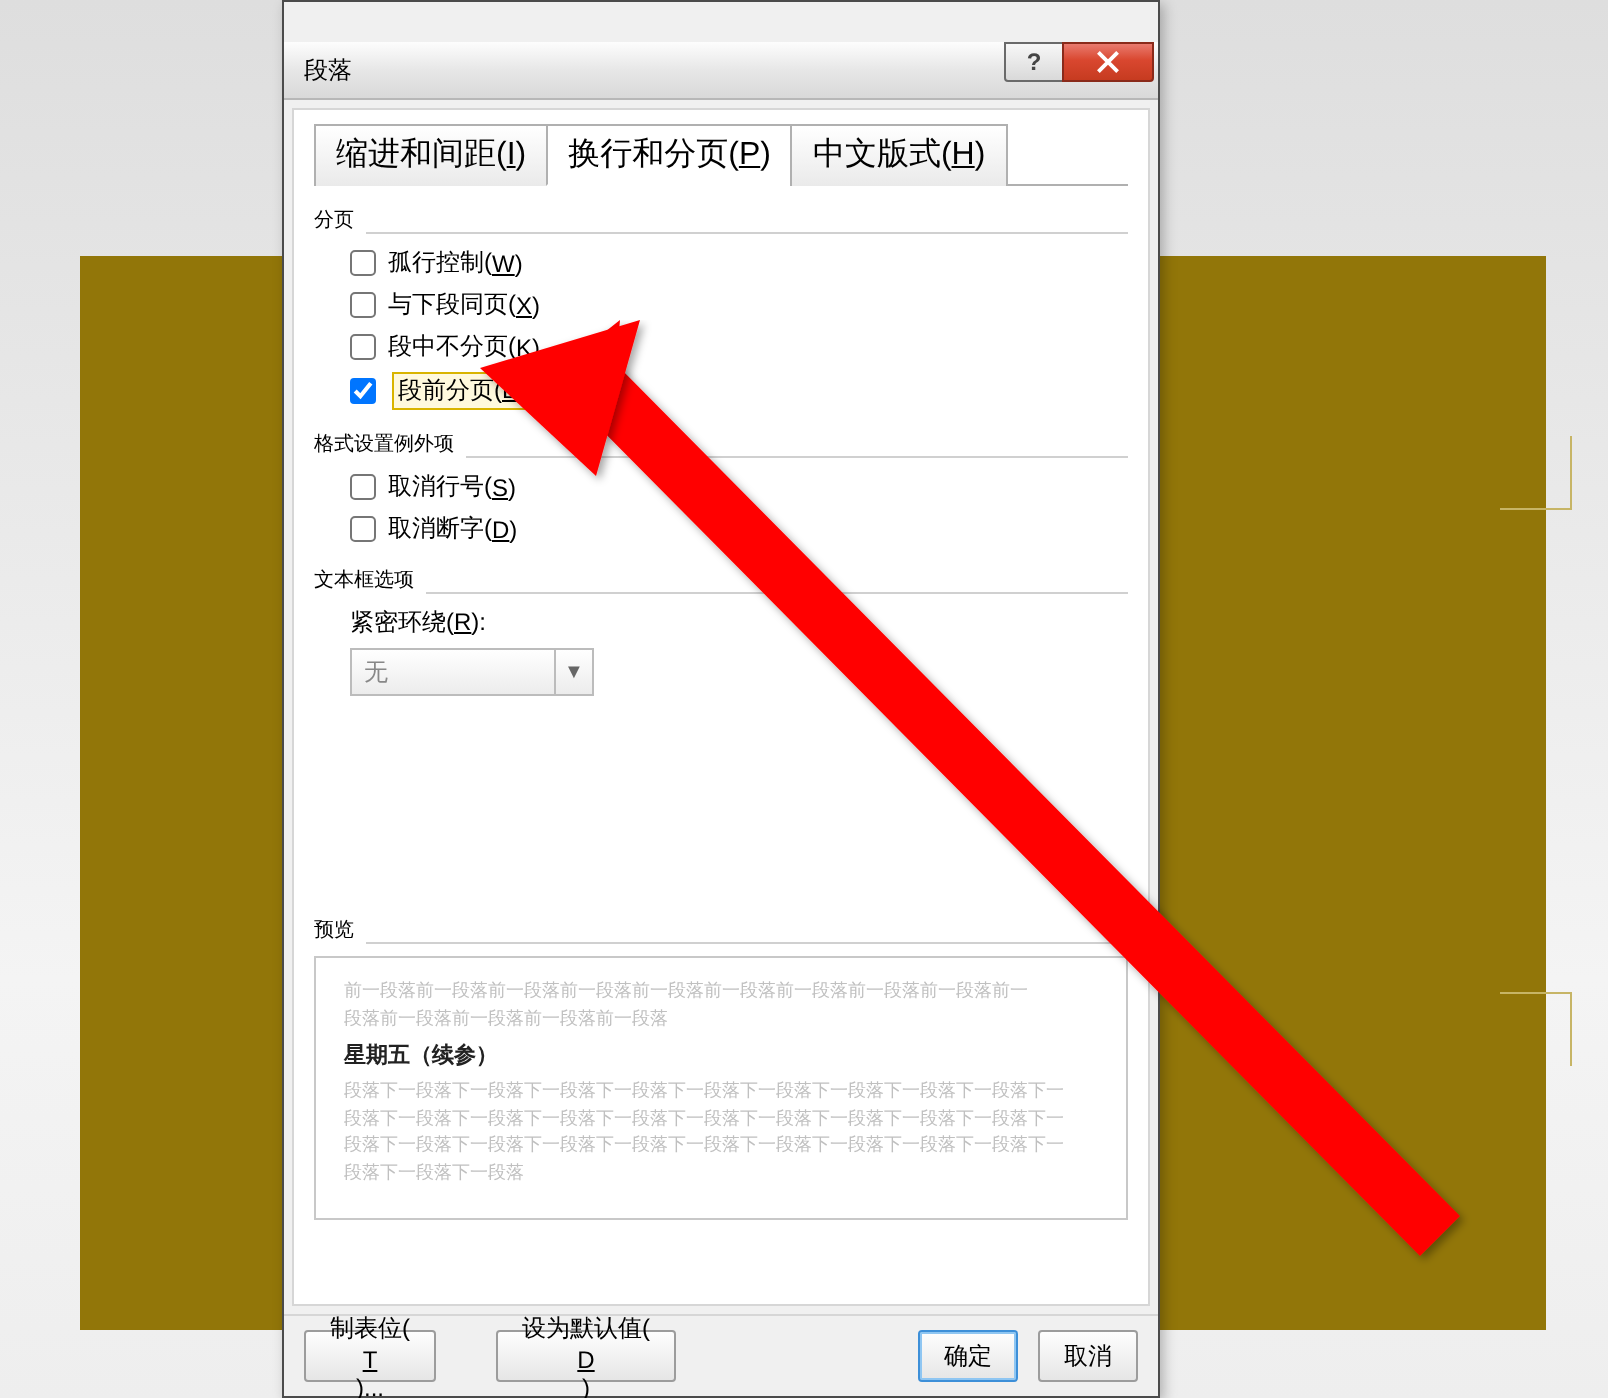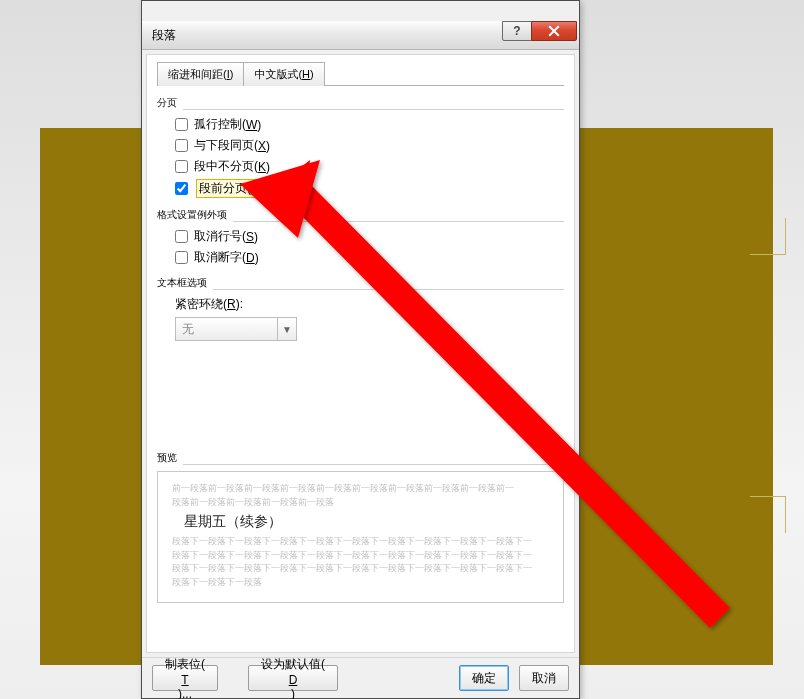--- a/index.html
+++ b/index.html
@@ -91,21 +91,21 @@
     display:flex;
     border-bottom:1px solid #b0b0b0;
     margin-top:2px;
   }
   .tab{
     padding:4px 10px 4px 10px;
     border:1px solid #b0b0b0;
     border-bottom:none;
     background:linear-gradient(180deg,#fff,#eaeaea);
     margin-right:-1px;
-    font-size:11px;
+    font-size:16px;
     position:relative;
     top:1px;
   }
   .tab.active{
     background:#fff;
     border-bottom:1px solid #fff;
   }
 
   
   .group{
@@ -155,21 +155,21 @@
     margin-top:14px;
   }
   .preview-box{
     border:1px solid #c8c8c8;
     height:132px;
     padding:10px 14px;
     box-sizing:border-box;
     overflow:hidden;
   }
   .pv-line{font-size:9px;color:#c0c0c0;line-height:1.5;}
-  .pv-bold{font-size:14px;color:#222;font-weight:normal;margin:4px 12px;}
+  .pv-bold{font-size:11px;color:#222;font-weight:bold;margin:4px 0;}
 
   
   .btnbar{
     height:40px;
     background:#f0f0f0;
     border-top:1px solid #d6d6d6;
     display:flex;align-items:center;
     padding:0 10px;
     gap:0;
   }
@@ -217,20 +217,23 @@
       </svg>
     </div>
   </div>
 
   <div class="client">
 
     <div class="tabs">
       <div class="tab">
         <span>缩进和间距(</span><span class="hot">I</span><span>)</span>
       </div>
+      <div class="tab active">
+        <span>换行和分页(</span><span class="hot">P</span><span>)</span>
+      </div>
       <div class="tab">
         <span>中文版式(</span><span class="hot">H</span><span>)</span>
       </div>
     </div>
 
     <div class="group">
       <div class="group-label">
         <span>分页</span>
         <span class="line"></span>
       </div>

